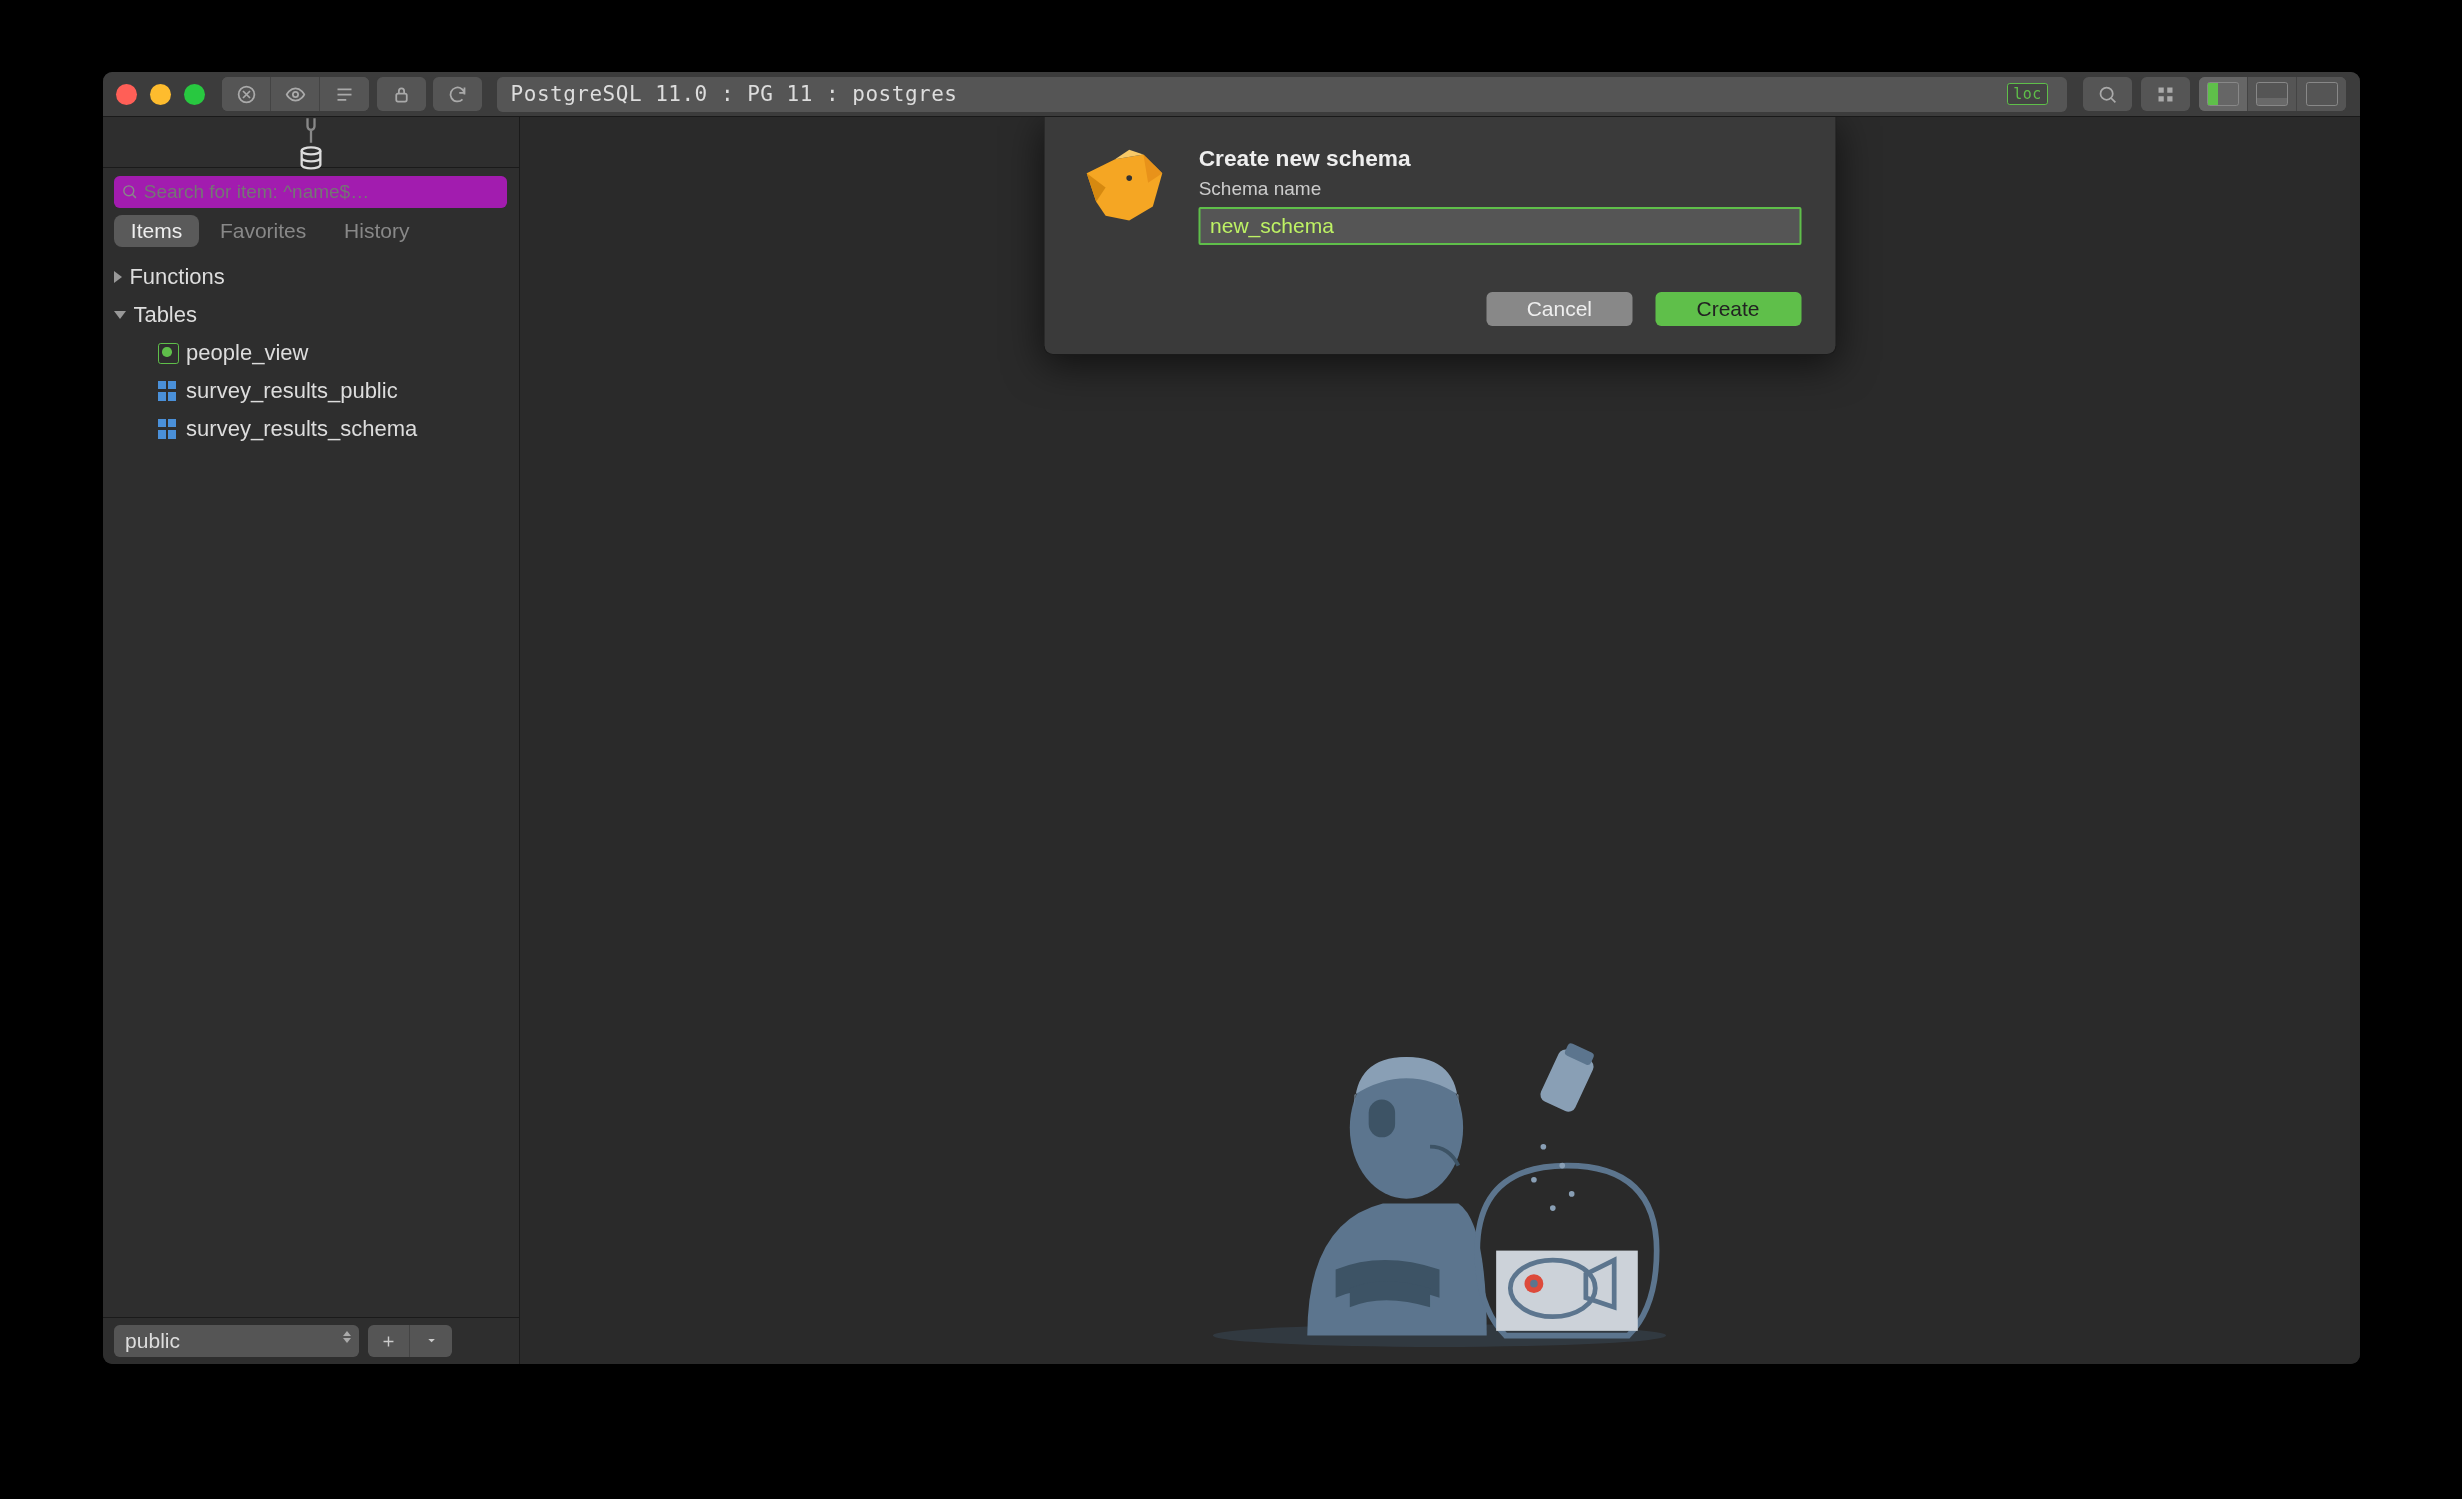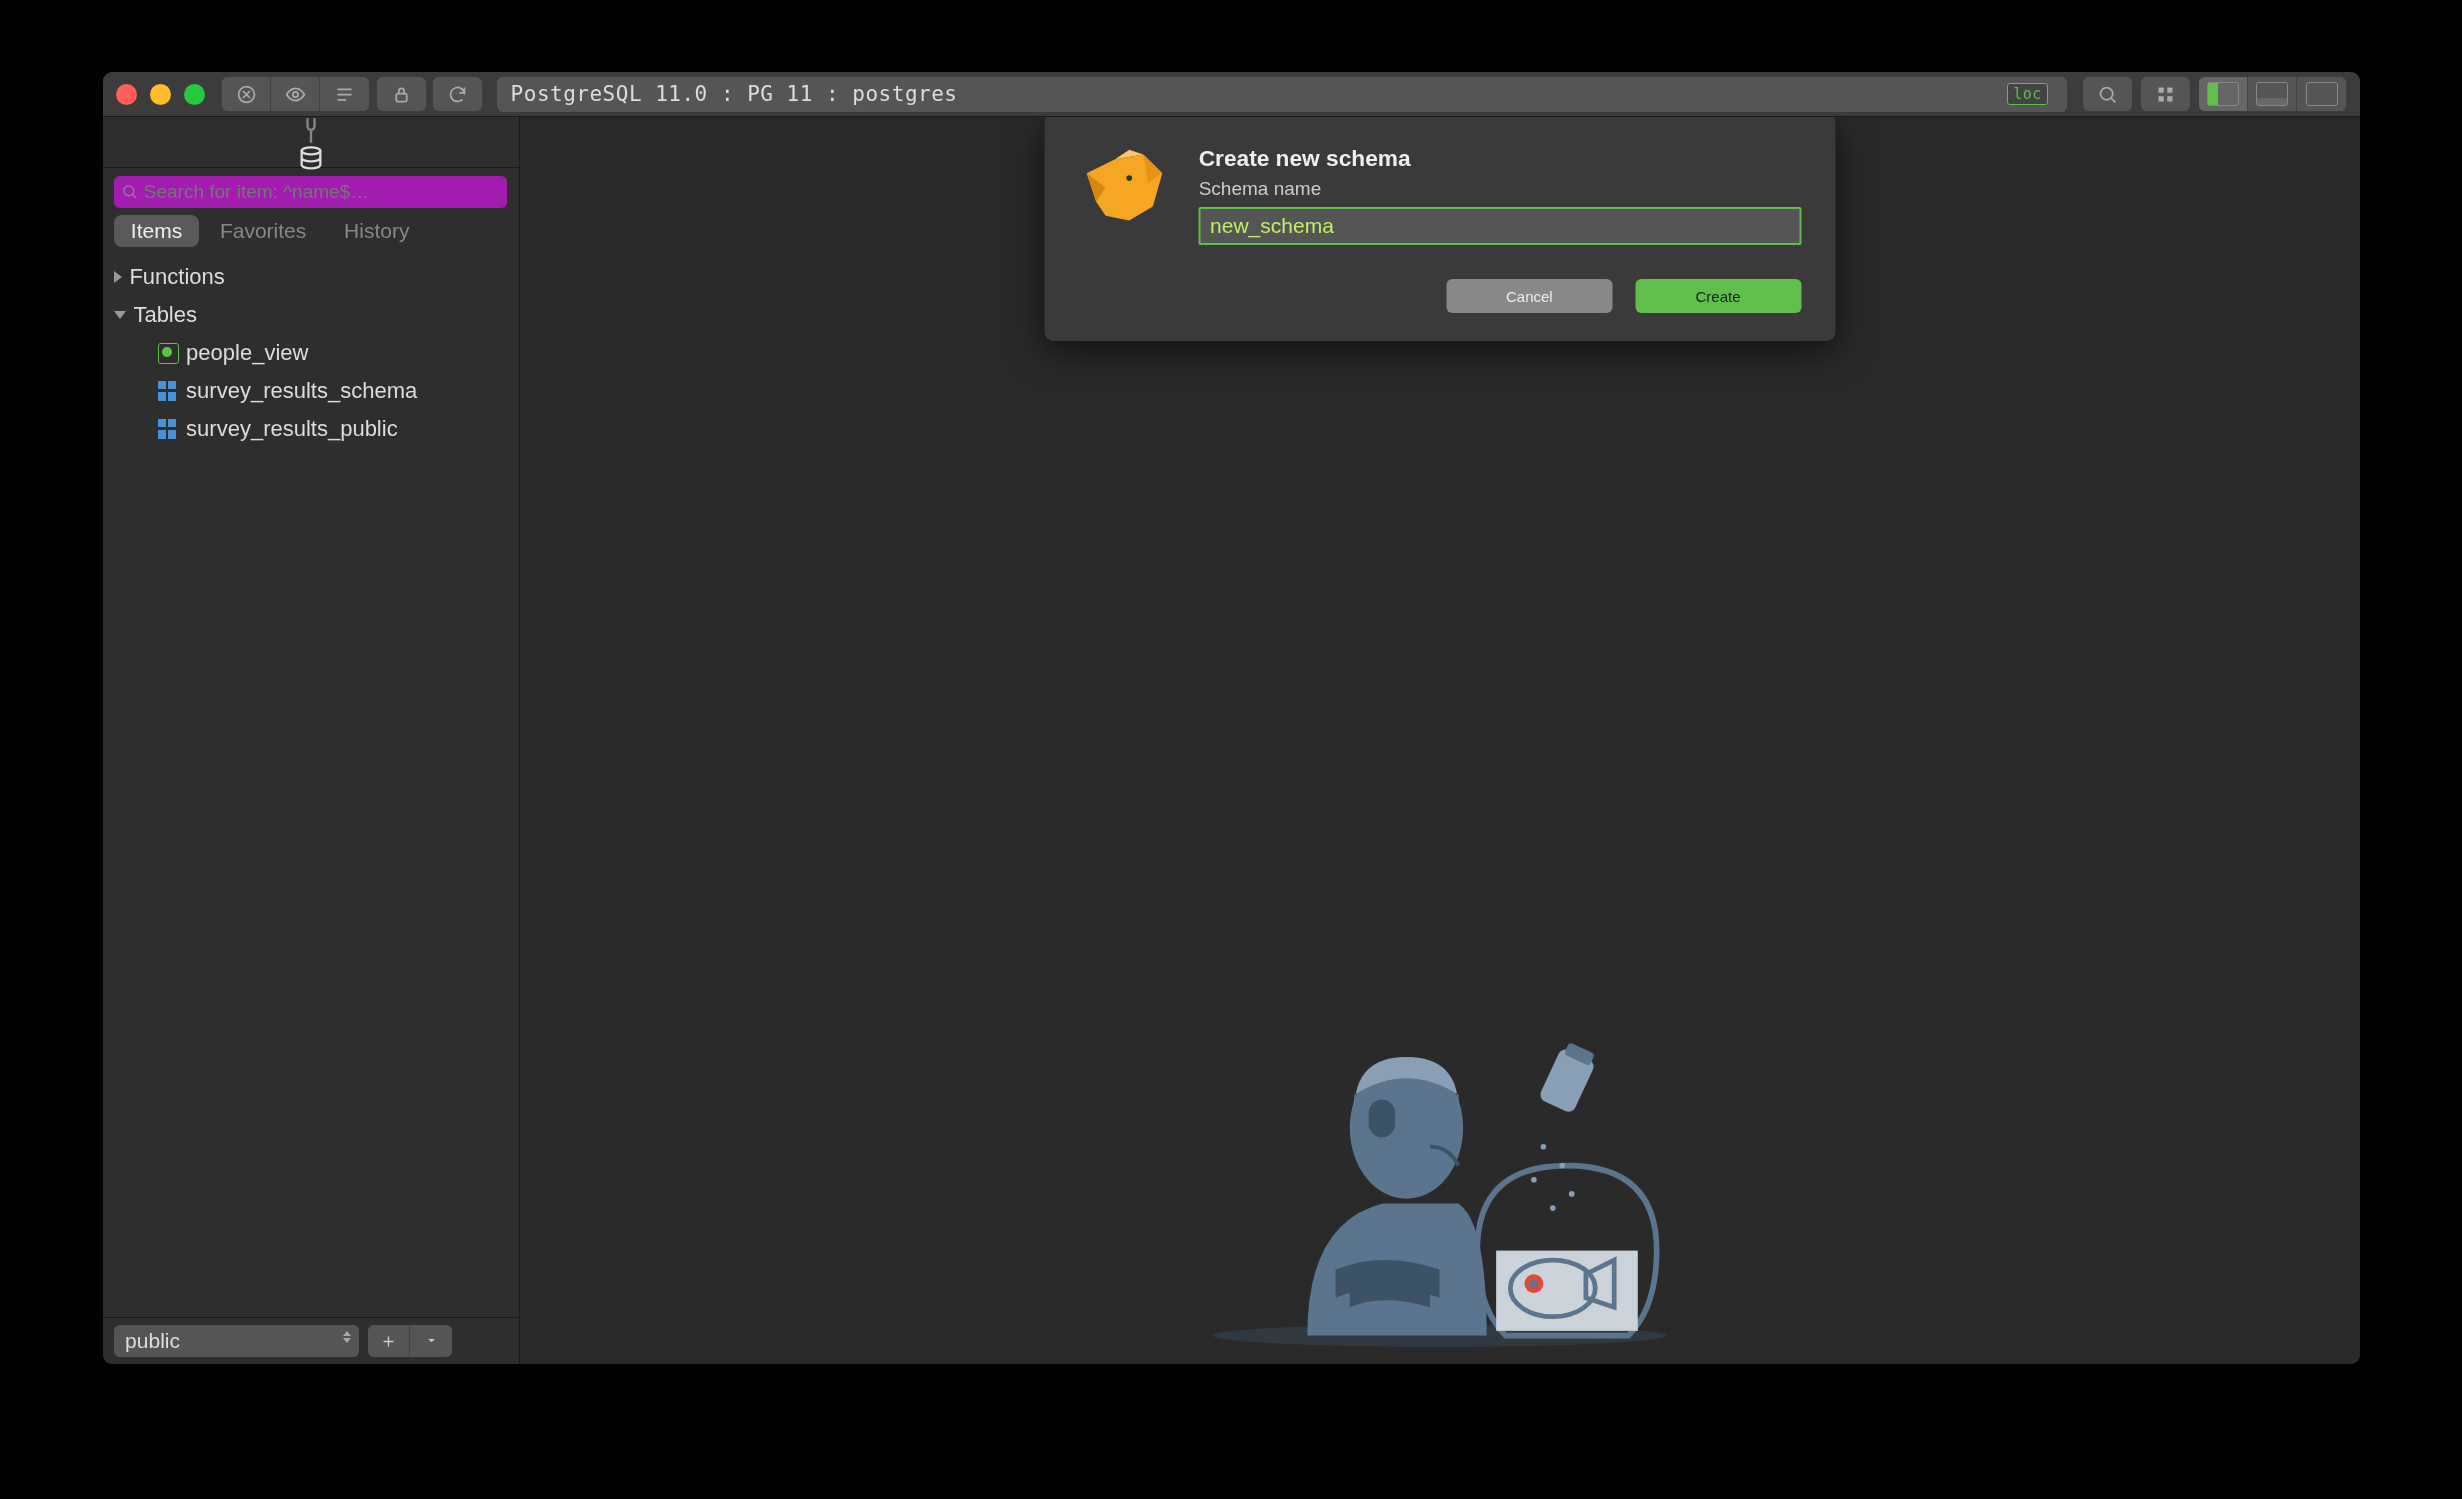--- a/index.html
+++ b/index.html
@@ -251,26 +251,27 @@
   background: #555;
   border: 2.8px solid #5fbf4a;
   border-radius: 1.9px;
   color: #bef264;
   font-size: 21px;
   padding: 0 9.4px;
   outline: none;
 }
 .dialog-buttons { display:flex; gap:22.7px; justify-content:flex-end; margin-top: 34px; }
 .dlg-btn {
-  width: 166px;
+  width: 146px;
   height: 34px;
   border: none;
   border-radius: 5.7px;
-  font-size: 15px;
+  font-size: 21px;
   color: #222;
+  margin-top: 13px;
 }
 .dlg-cancel { background: #888; color:#eee; }
 .dlg-create { background: #5fbf4a; color:#222; font-weight:500; }
 </style>
 </head>
 <body>
 
 <div class="window">
 
   <div class="titlebar">
@@ -407,30 +408,30 @@
           <span class="view-icon"></span>
           <span>people_view</span>
         </div>
         <div class="tree-row child">
           <span class="table-icon">
               <span></span>
               <span></span>
               <span></span>
               <span></span>
             </span>
-          <span>survey_results_schema</span>
+          <span>survey_results_public</span>
         </div>
         <div class="tree-row child">
           <span class="table-icon">
               <span></span>
               <span></span>
               <span></span>
               <span></span>
             </span>
-          <span>survey_results_public</span>
+          <span>survey_results_schema</span>
         </div>
       </div>
 
       <div class="sidebar-footer">
         <div class="schema-select">
           <span>public</span>
           <span class="stepper">
             <span class="tri up"></span>
               <span class="tri down"></span>
           </span>

